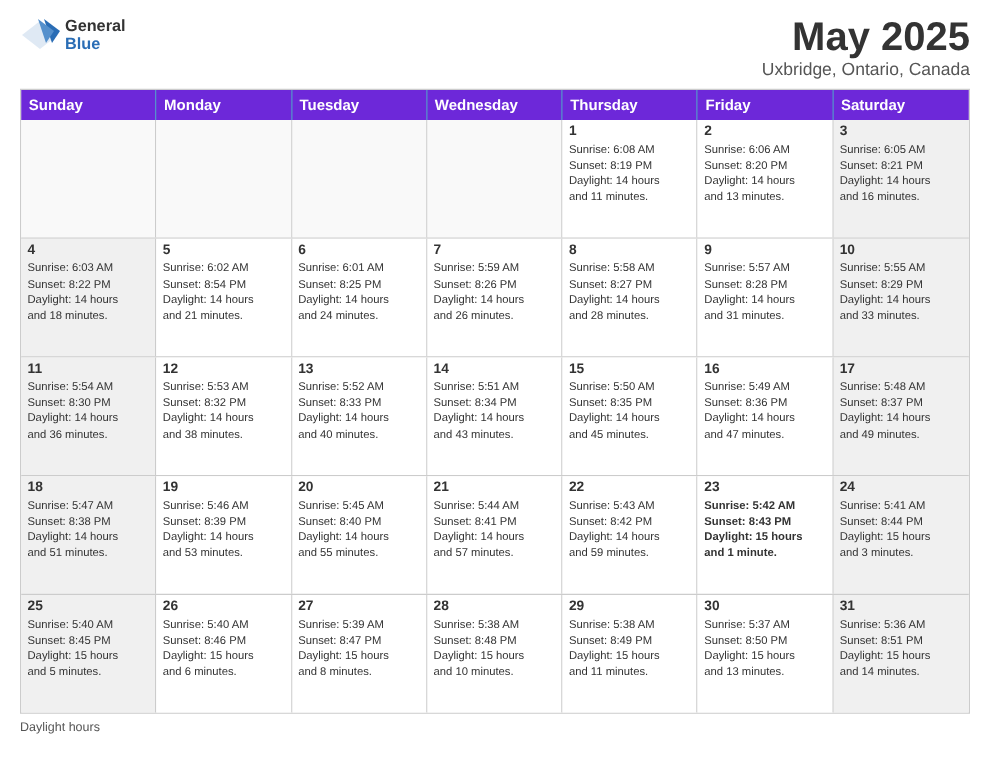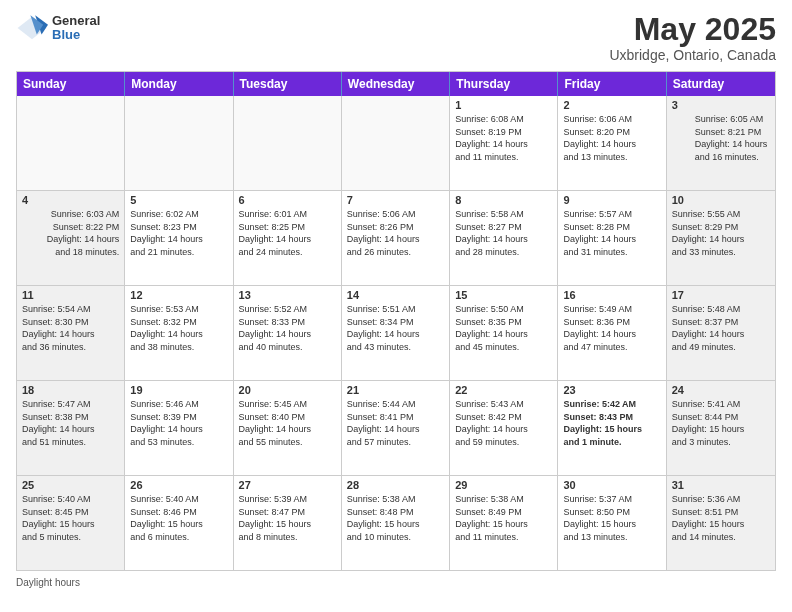--- a/index.html
+++ b/index.html
@@ -164,51 +164,51 @@
           </div>
           <div class="cal-cell">
             <span class="day-num">2</span>
             <div class="cell-text" style="white-space: pre-line;">Sunrise: 6:06 AM
 Sunset: 8:20 PM
 Daylight: 14 hours
 and 13 minutes.</div>
           </div>
           <div class="cal-cell shaded">
             <span class="day-num">3</span>
-            <div class="cell-text" style="white-space: pre-line; margin-left: 23px;">Sunrise: 6:05 AM
+            <div class="cell-text" style="white-space: pre-line;">Sunrise: 6:05 AM
 Sunset: 8:21 PM
 Daylight: 14 hours
 and 16 minutes.</div>
           </div>
         </div>
         <div class="cal-row">
           <div class="cal-cell shaded">
             <span class="day-num">4</span>
-            <div class="cell-text" style="white-space: pre-line; text-align: right;">Sunrise: 6:03 AM
+            <div class="cell-text" style="white-space: pre-line;">Sunrise: 6:03 AM
 Sunset: 8:22 PM
 Daylight: 14 hours
 and 18 minutes.</div>
           </div>
           <div class="cal-cell">
             <span class="day-num">5</span>
             <div class="cell-text" style="white-space: pre-line;">Sunrise: 6:02 AM
-Sunset: 8:23 PM
+Sunset: 8:54 PM
 Daylight: 14 hours
 and 21 minutes.</div>
           </div>
           <div class="cal-cell">
             <span class="day-num">6</span>
             <div class="cell-text" style="white-space: pre-line;">Sunrise: 6:01 AM
 Sunset: 8:25 PM
 Daylight: 14 hours
 and 24 minutes.</div>
           </div>
           <div class="cal-cell">
             <span class="day-num">7</span>
-            <div class="cell-text" style="white-space: pre-line;">Sunrise: 5:06 AM
+            <div class="cell-text" style="white-space: pre-line;">Sunrise: 5:59 AM
 Sunset: 8:26 PM
 Daylight: 14 hours
 and 26 minutes.</div>
           </div>
           <div class="cal-cell">
             <span class="day-num">8</span>
             <div class="cell-text" style="white-space: pre-line;">Sunrise: 5:58 AM
 Sunset: 8:27 PM
 Daylight: 14 hours
 and 28 minutes.</div>

